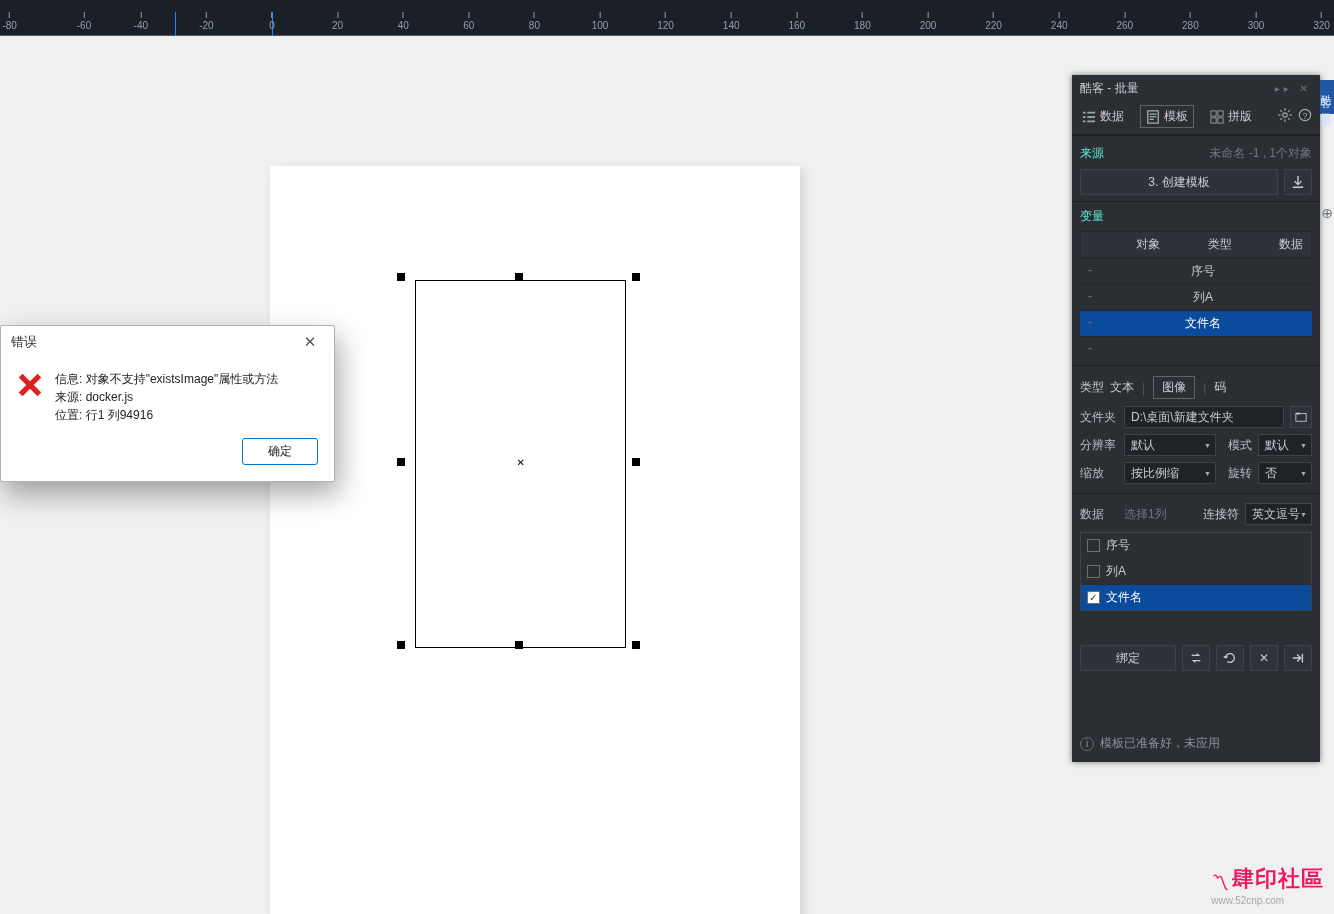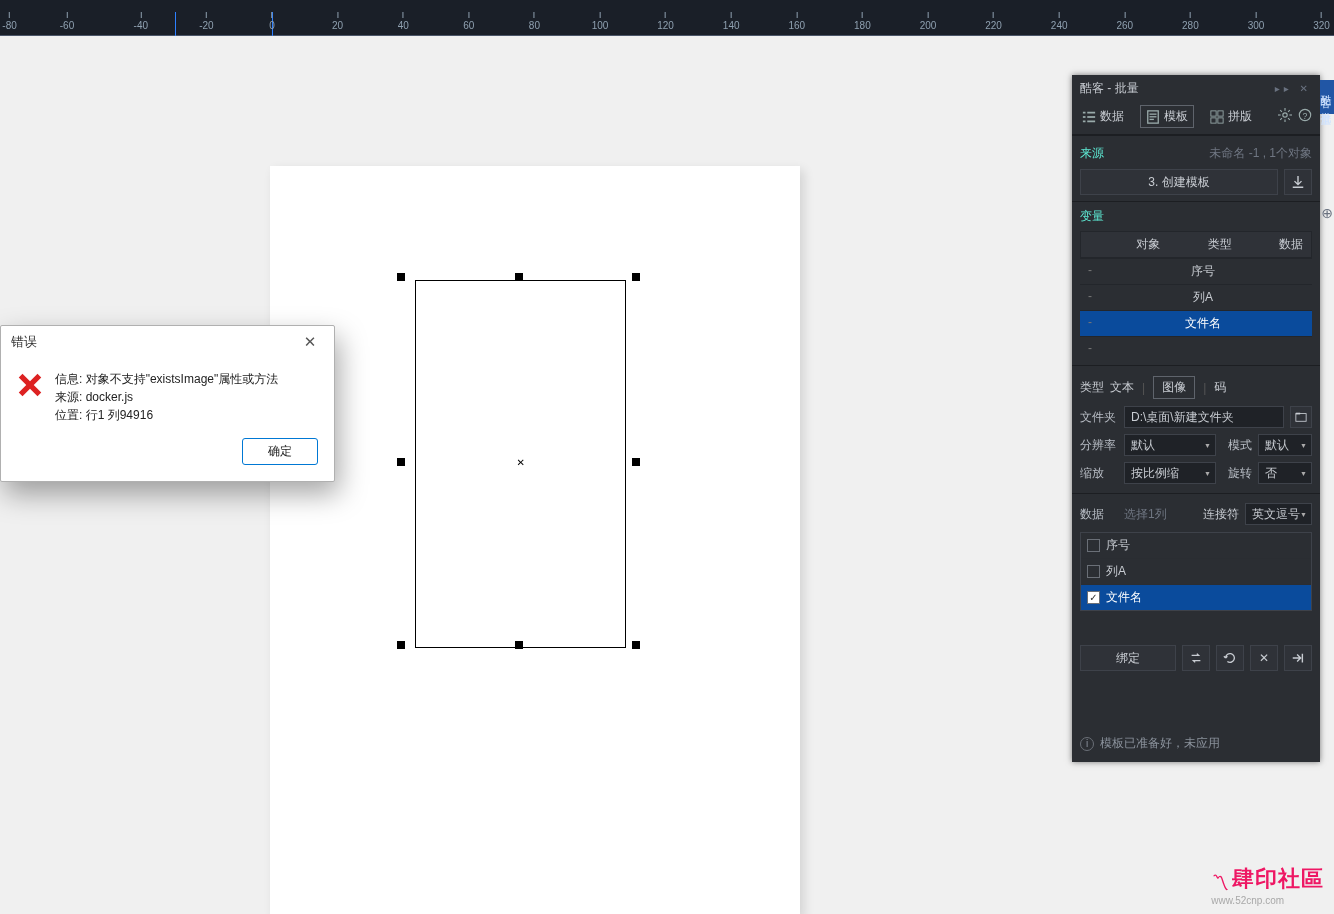--- a/index.html
+++ b/index.html
@@ -80,21 +80,21 @@
 </style>
 </head>
 <body>
 
 <div class="topbar"></div>
 <div class="ruler">
   <div class="hline"></div>
   <div class="pos" style="left:175px"></div>
   <div class="pos" style="left:272px"></div>
 <div class="tick" style="left: 9.6px;"><div class="ln"></div>-80</div>
-    <div class="tick" style="left: 67px;"><div class="ln"></div>-60</div>
+    <div class="tick" style="left: 84px;"><div class="ln"></div>-60</div>
     <div class="tick" style="left: 140.8px;"><div class="ln"></div>-40</div>
     <div class="tick" style="left: 206.4px;"><div class="ln"></div>-20</div>
     <div class="tick" style="left: 272px;"><div class="ln"></div>0</div>
     <div class="tick" style="left: 337.6px;"><div class="ln"></div>20</div>
     <div class="tick" style="left: 403.2px;"><div class="ln"></div>40</div>
     <div class="tick" style="left: 468.8px;"><div class="ln"></div>60</div>
     <div class="tick" style="left: 534.4px;"><div class="ln"></div>80</div>
     <div class="tick" style="left: 600px;"><div class="ln"></div>100</div>
     <div class="tick" style="left: 665.6px;"><div class="ln"></div>120</div>
     <div class="tick" style="left: 731.2px;"><div class="ln"></div>140</div>

